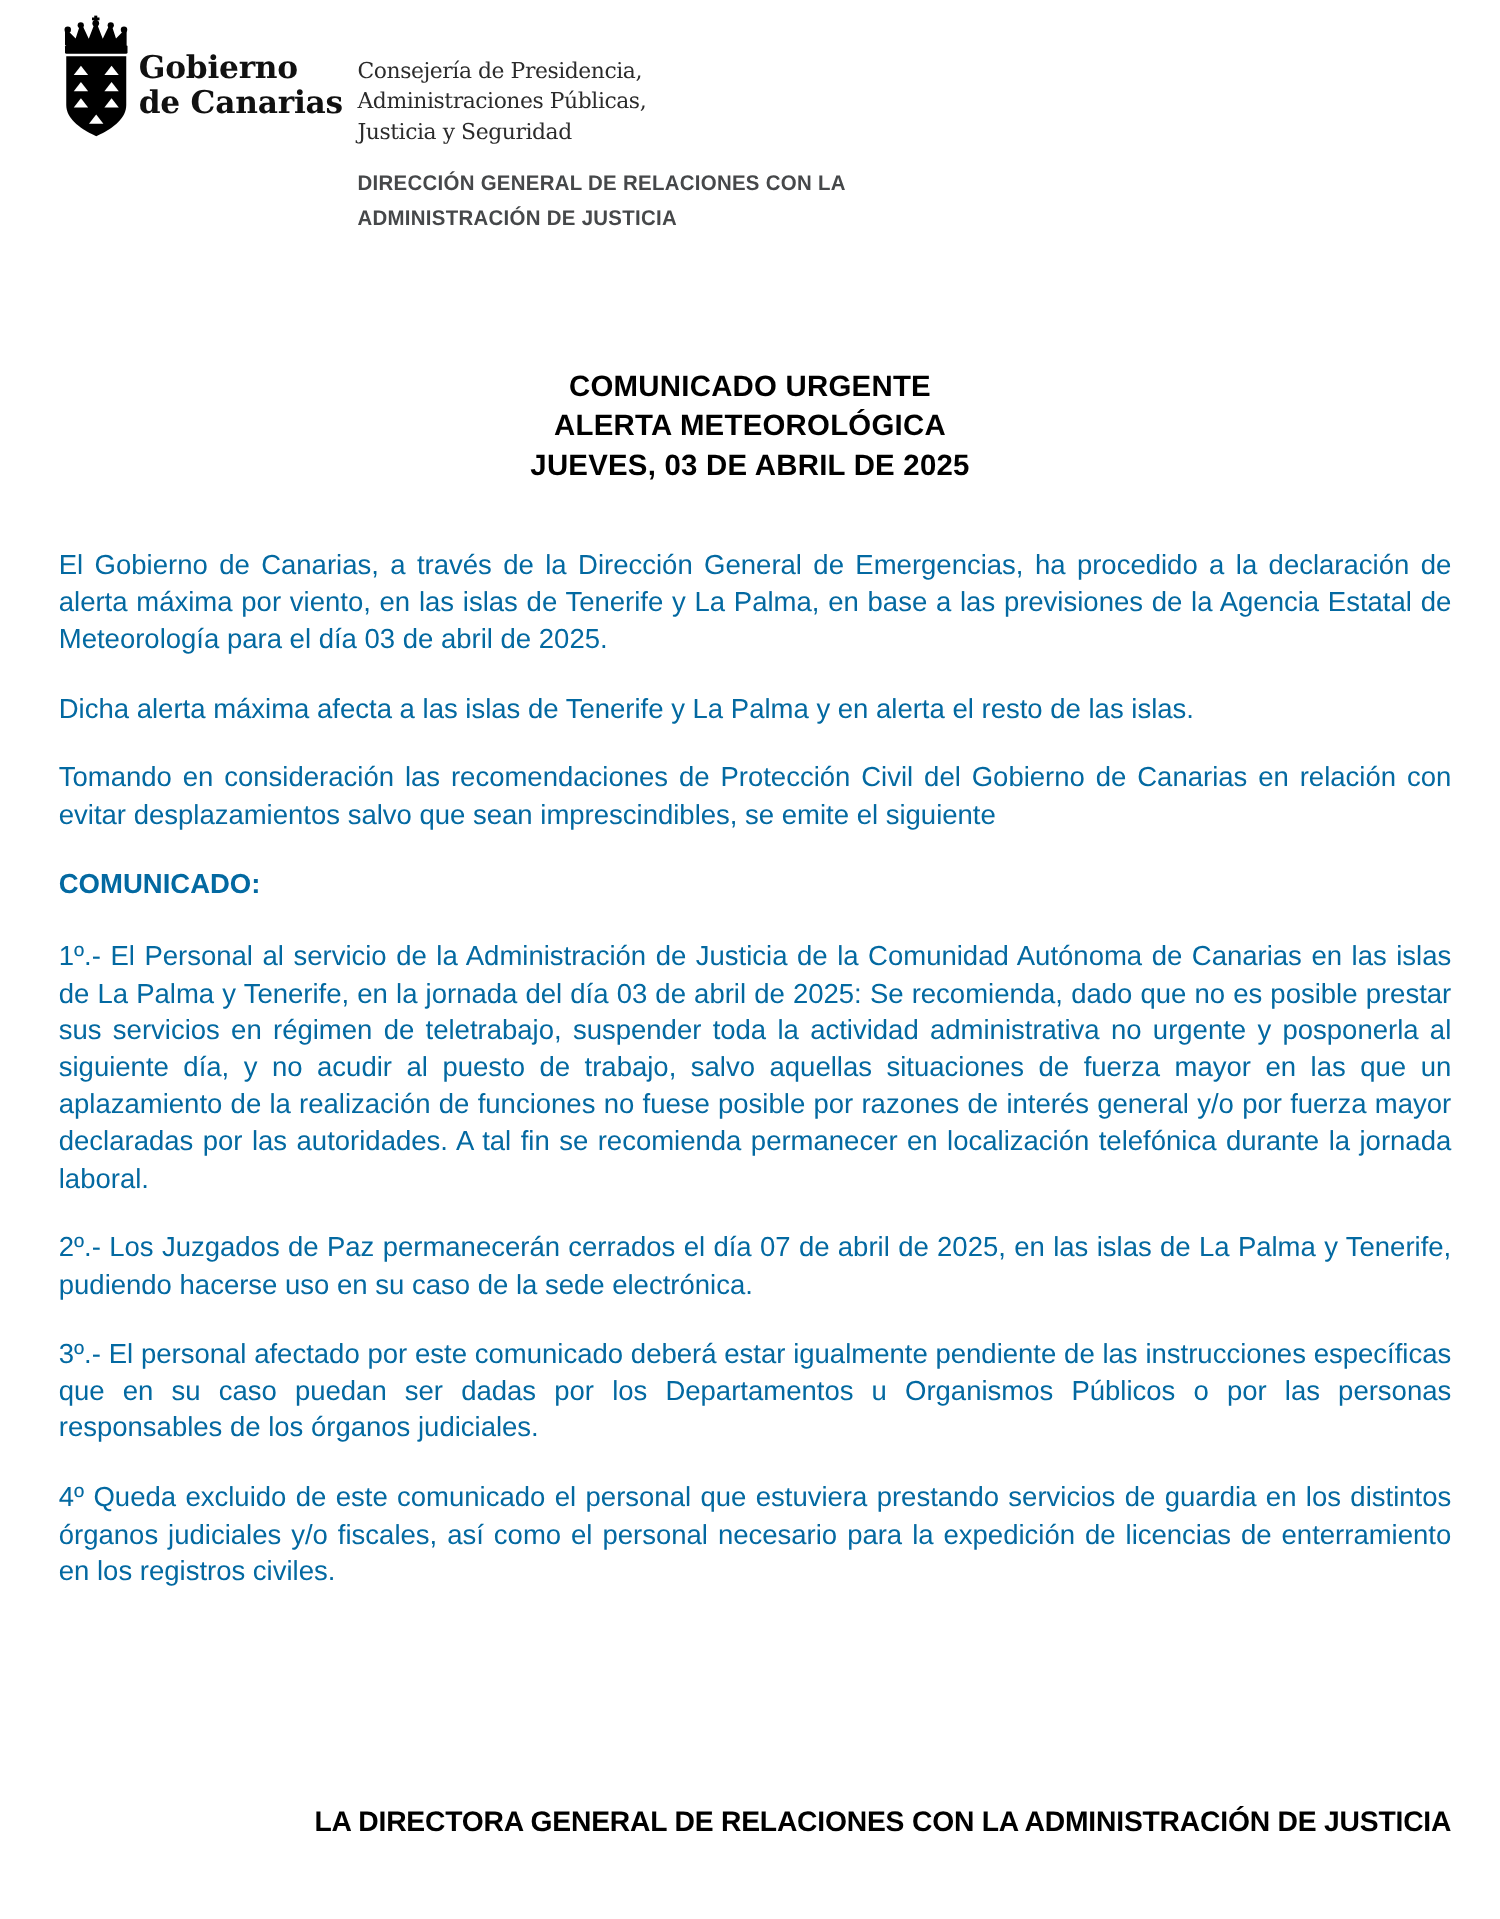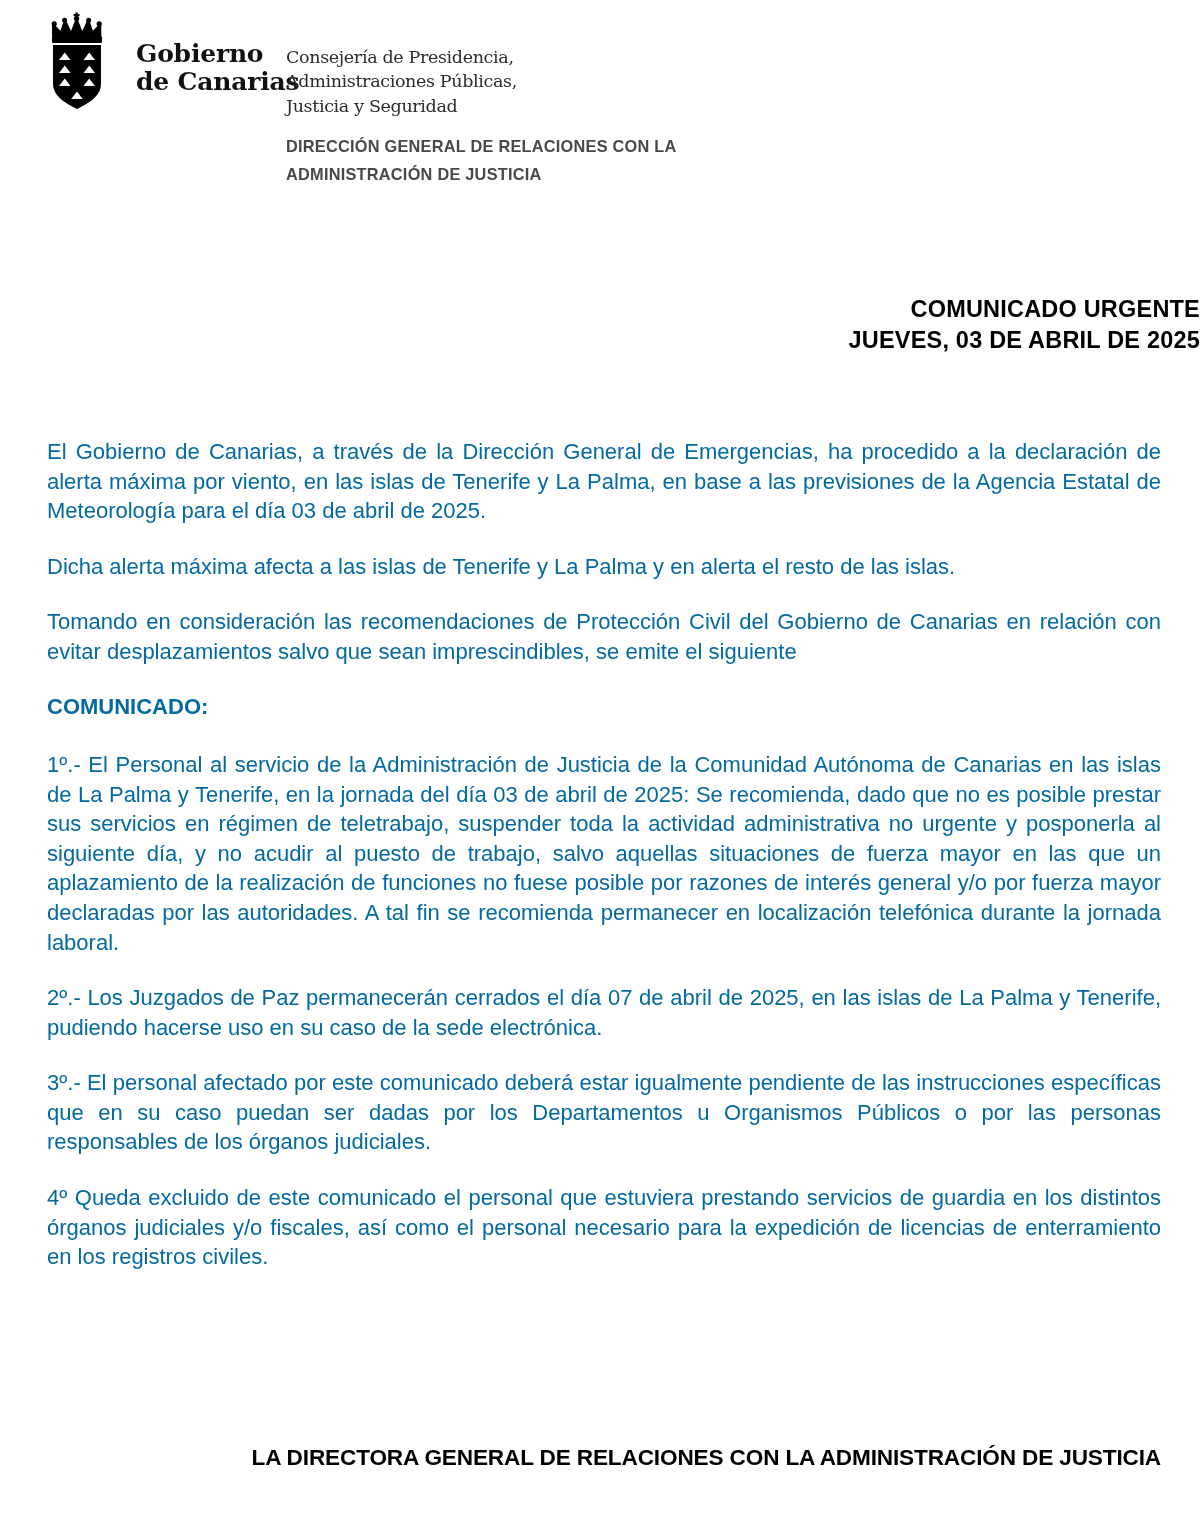--- a/index.html
+++ b/index.html
@@ -25,21 +25,21 @@
     width: 1200px;
     height: 210px;
   }
 
   .logo-block {
     position: absolute;
     left: 44px;
     top: 12px;
     display: flex;
     align-items: center;
-    gap: 26px;
+    gap: 1px;
   }
 
   .coat-of-arms {
     width: 66px;
     height: 98px;
     display: block;
   }
 
   .logo-wordmark {
     font-family: "DejaVu Serif", "Liberation Serif", serif;
@@ -79,21 +79,21 @@
     transform-origin: left top;
   }
   .dg-title span { display: block; }
 
   
   .doc-title {
     position: absolute;
     left: 0;
     top: 294px;
     width: 1200px;
-    text-align: right;
+    text-align: center;
     font-weight: bold;
     font-size: 23.5px;
     line-height: 1.34;
     letter-spacing: 0.2px;
     color: #000000;
   }
   .doc-title span { display: block; }
 
   
   .doc-body {
@@ -187,20 +187,21 @@
 
   <div class="dg-title">
     <span>DIRECCIÓN GENERAL DE RELACIONES CON LA</span>
     <span>ADMINISTRACIÓN DE JUSTICIA</span>
   </div>
 
 </div>
 
 <div class="doc-title">
   <span>COMUNICADO URGENTE</span>
+  <span>ALERTA METEOROLÓGICA</span>
   <span>JUEVES, 03 DE ABRIL DE 2025</span>
 </div>
 
 <div class="doc-body">
   <p>El Gobierno de Canarias, a través de la Dirección General de Emergencias, ha procedido a la declaración de alerta máxima por viento, en las islas de Tenerife y La Palma, en base a las previsiones de la Agencia Estatal de Meteorología para el día 03 de abril  de 2025.</p>
   <p>Dicha alerta máxima afecta a las islas de Tenerife y La Palma y en alerta el  resto de las islas.</p>
   <p>Tomando en consideración las recomendaciones de Protección Civil del Gobierno de Canarias en relación con evitar desplazamientos salvo que sean imprescindibles, se emite el siguiente</p>
   <p class="heading">COMUNICADO:</p>
   <p>1º.- El Personal al servicio de la Administración de Justicia de la  Comunidad Autónoma de Canarias en las islas de La Palma y Tenerife, en la jornada del día 03 de abril de 2025: Se recomienda, dado que no es posible prestar sus servicios en régimen de teletrabajo, suspender toda la actividad administrativa no urgente y posponerla al siguiente día,  y no acudir al puesto de trabajo, salvo aquellas situaciones de fuerza mayor en las que un aplazamiento de la realización de funciones no fuese posible por razones de interés general y/o por fuerza mayor declaradas por las autoridades. A tal fin se recomienda permanecer en localización telefónica durante la jornada laboral.</p>
   <p>2º.- Los Juzgados de Paz permanecerán cerrados el día 07 de abril de 2025, en las islas  de La Palma y Tenerife, pudiendo hacerse uso en su caso de la sede electrónica.</p>

